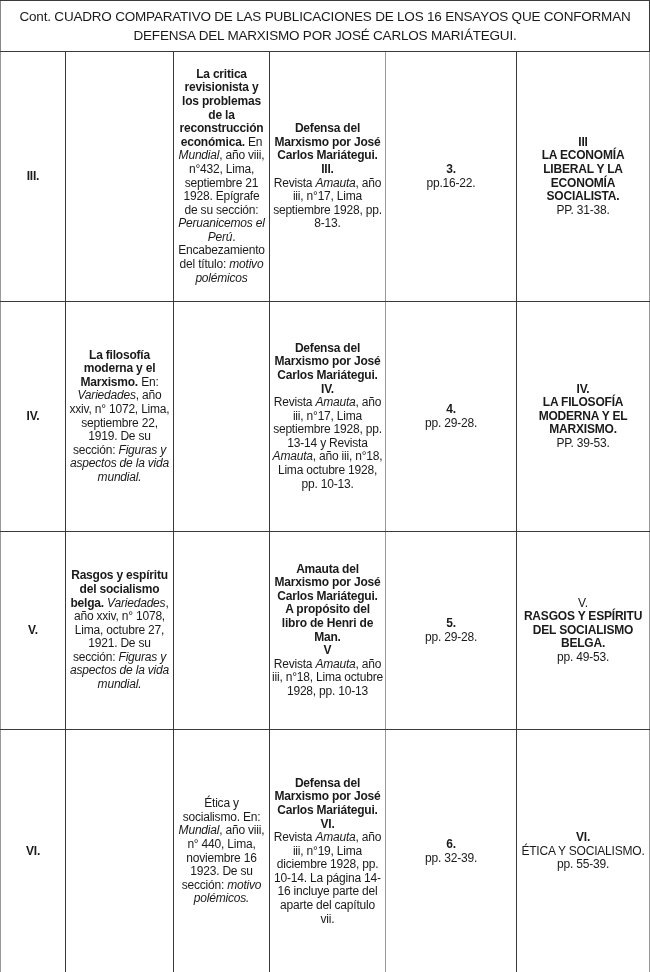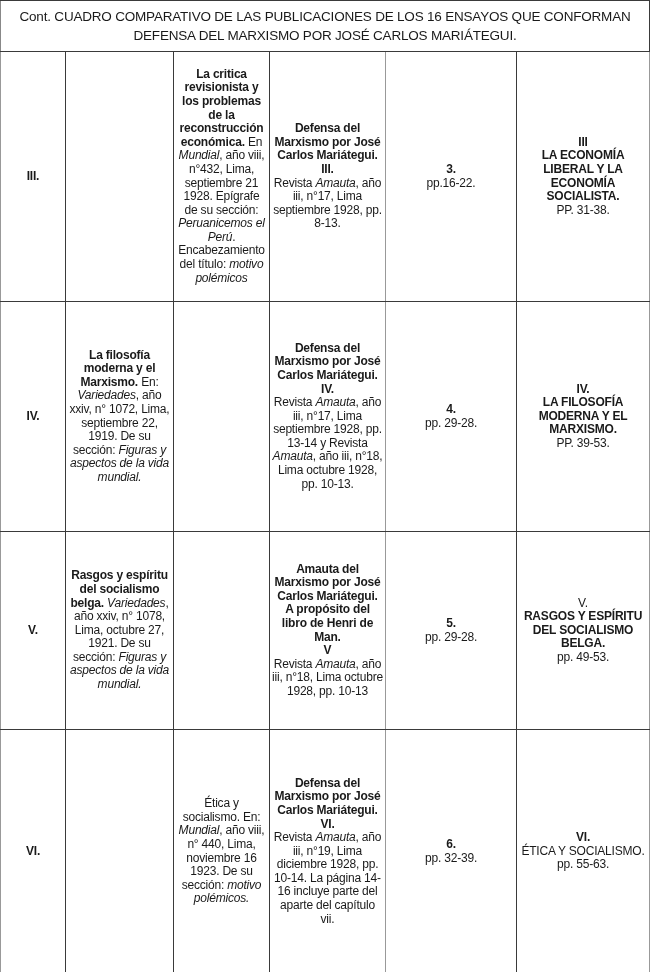--- a/index.html
+++ b/index.html
@@ -63,16 +63,16 @@
     <td><span class="b">5.</span><br><span>pp. 29-28.</span></td>
     <td class="last"><span>V.</span><br><span class="b">RASGOS Y ESPÍRITU DEL SOCIALISMO BELGA.</span><br><span>pp. 49-53.</span></td>
   </tr>
 
   <tr class="r6">
     <td class="num">VI.</td>
     <td></td>
     <td><span>Ética y socialismo. En: </span><span class="i">Mundial</span><span>, año viii, n° 440, Lima, noviembre 16 1923. De su sección: </span><span class="i">motivo polémicos.</span></td>
     <td class="grey"><span class="b">Defensa del Marxismo por José Carlos Mariátegui.</span><br><span class="b">VI.</span><br><span>Revista </span><span class="i">Amauta</span><span>, año iii, n°19, Lima diciembre 1928, pp. 10-14. La página 14-16 incluye parte del aparte del capítulo vii.</span></td>
     <td><span class="b">6.</span><br><span>pp. 32-39.</span></td>
-    <td class="last"><span class="b">VI.</span><br><span>ÉTICA Y SOCIALISMO.</span><br><span>pp. 55-63.</span></td>
+    <td class="last"><span class="b">VI.</span><br><span>ÉTICA Y SOCIALISMO.</span><br><span>pp. 55-39.</span></td>
   </tr>
 </tbody>
   </table>
 
 </body></html>

